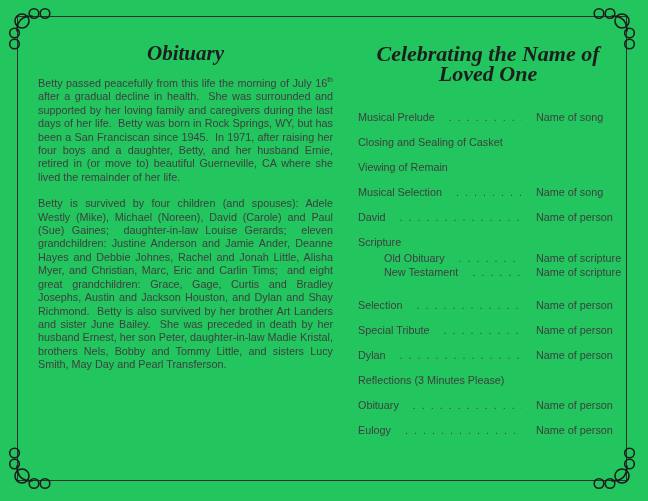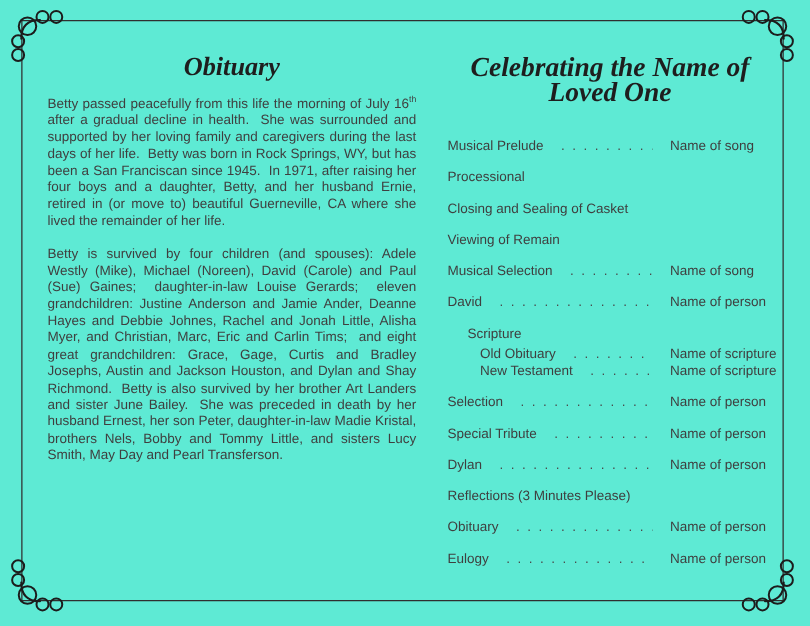--- a/index.html
+++ b/index.html
@@ -1,19 +1,19 @@
 <!DOCTYPE html>
 <html><head>
 <meta charset="utf-8">
 <style>
   html,body{margin:0;padding:0;background:#ffffff;}
   .canvas{
     position:relative;
     width:648px;height:501px;
-    background:#5eead4;
+    background:#22c55e;
     font-family:"Liberation Sans", sans-serif;
     color:#3f3f3f;
     overflow:hidden;
   }
   
   .frame{
     position:absolute;left:17px;top:16px;width:610px;height:465px;
     border:1.5px solid #2f2f2f;
     box-sizing:border-box;
   }
@@ -39,23 +39,23 @@
   }
   .body-text sup{font-size:7px;line-height:0;}
   
   .right-page{position:absolute;left:358px;top:44px;width:260px;}
   .right-page .page-title{font-size:22px;line-height:20px;margin:0 0 27px 0;}
   .service-list{font-size:10.8px;}
   .row{
     display:flex;align-items:baseline;gap:14px;
     margin-bottom:12px;line-height:13px;
   }
-  .row.head-tight{margin-bottom:3px;margin-left:16px;}
+  .row.head-tight{margin-bottom:3px;}
   .row.sub{margin-left:26px;margin-bottom:1px;}
-  .row.sub-last{margin-bottom:12px;align-items:center;}
+  .row.sub-last{margin-bottom:20px;align-items:center;}
   .lbl{flex:none;}
   .leader{
     flex:1 1 auto;overflow:hidden;white-space:nowrap;
     color:#4a4a4a;min-width:10px;
   }
   .leader::before{
     content:". . . . . . . . . . . . . . . . . . . . . . . . . . . . . . . . . . . . . . . . . . . . . . . .";
     letter-spacing:1.5px;font-size:10.8px;
   }
   .val{flex:none;width:82px;white-space:nowrap;}
@@ -101,23 +101,20 @@
   <section class="right-page">
     <h1 class="page-title">Celebrating the Name of Loved One</h1>
     <div class="service-list">
 
       <div class="row">
         <span class="lbl">Musical Prelude</span>
         <span class="leader"></span>
         <span class="val">Name of song</span>
       </div>
 
-      <div class="row">
-        <span class="lbl">Processional</span>
-      </div>
 
       <div class="row">
         <span class="lbl">Closing and Sealing of Casket</span>
       </div>
 
       <div class="row">
         <span class="lbl">Viewing of Remain</span>
       </div>
 
       <div class="row">

